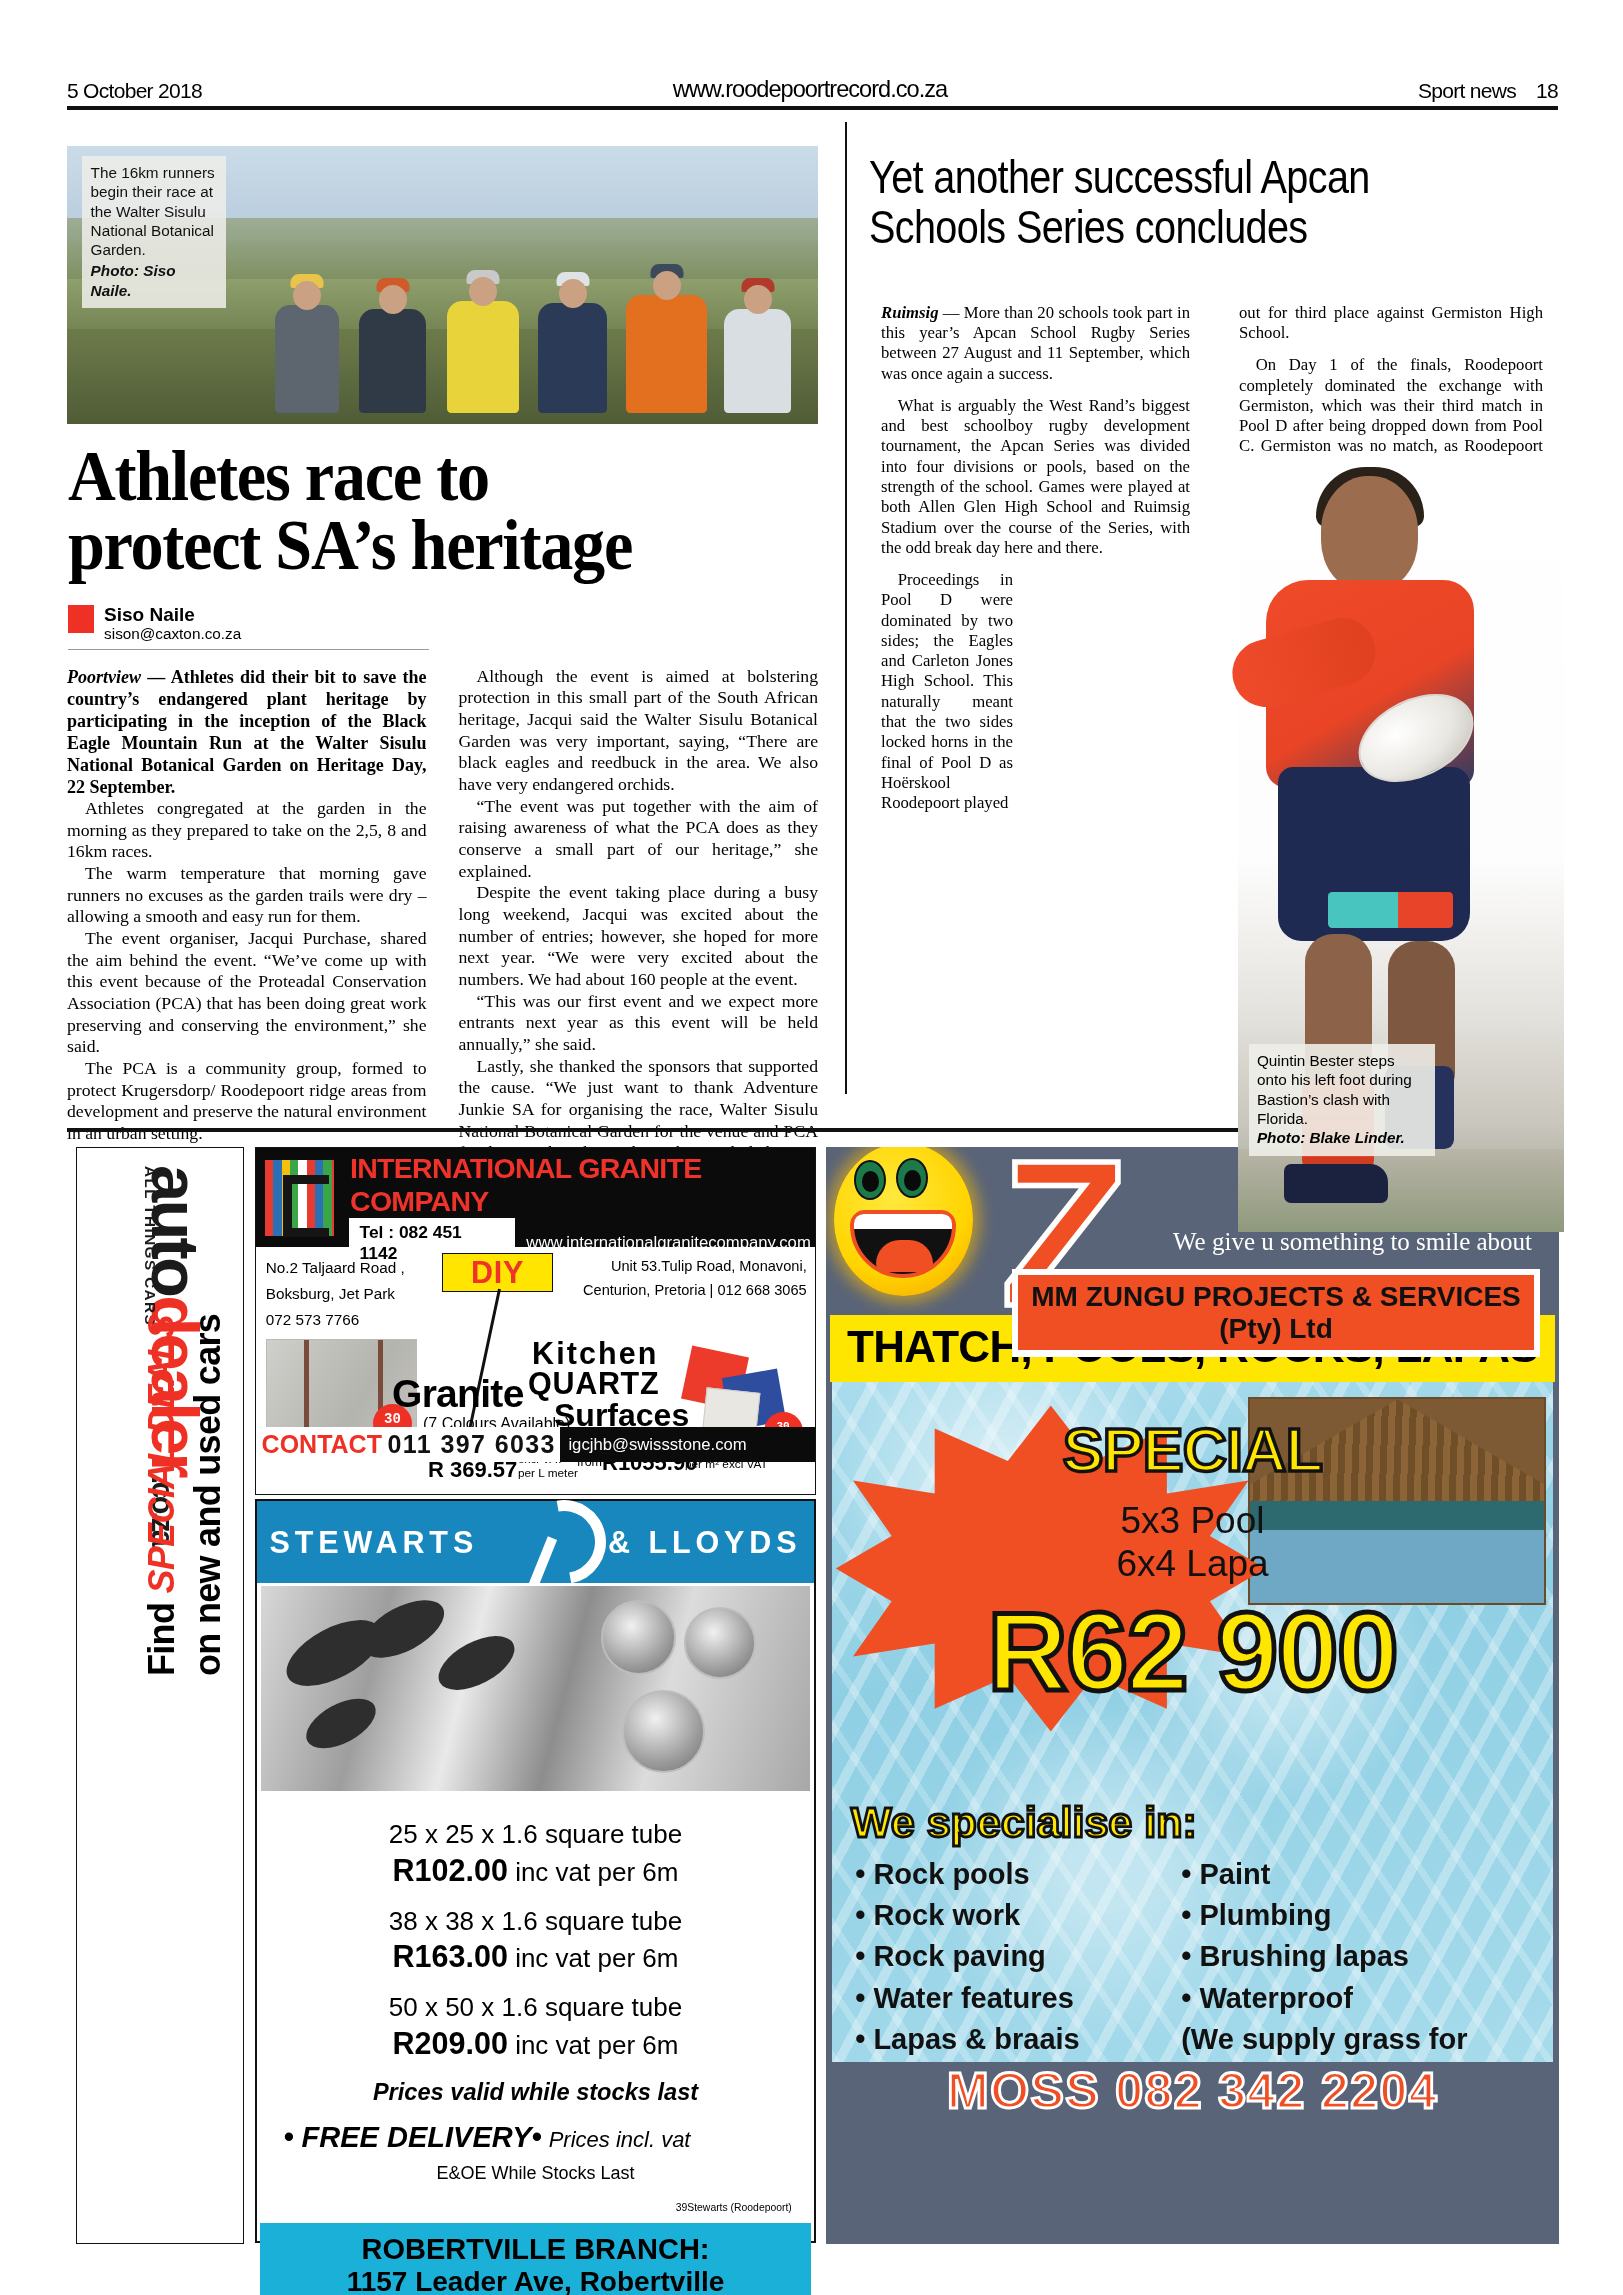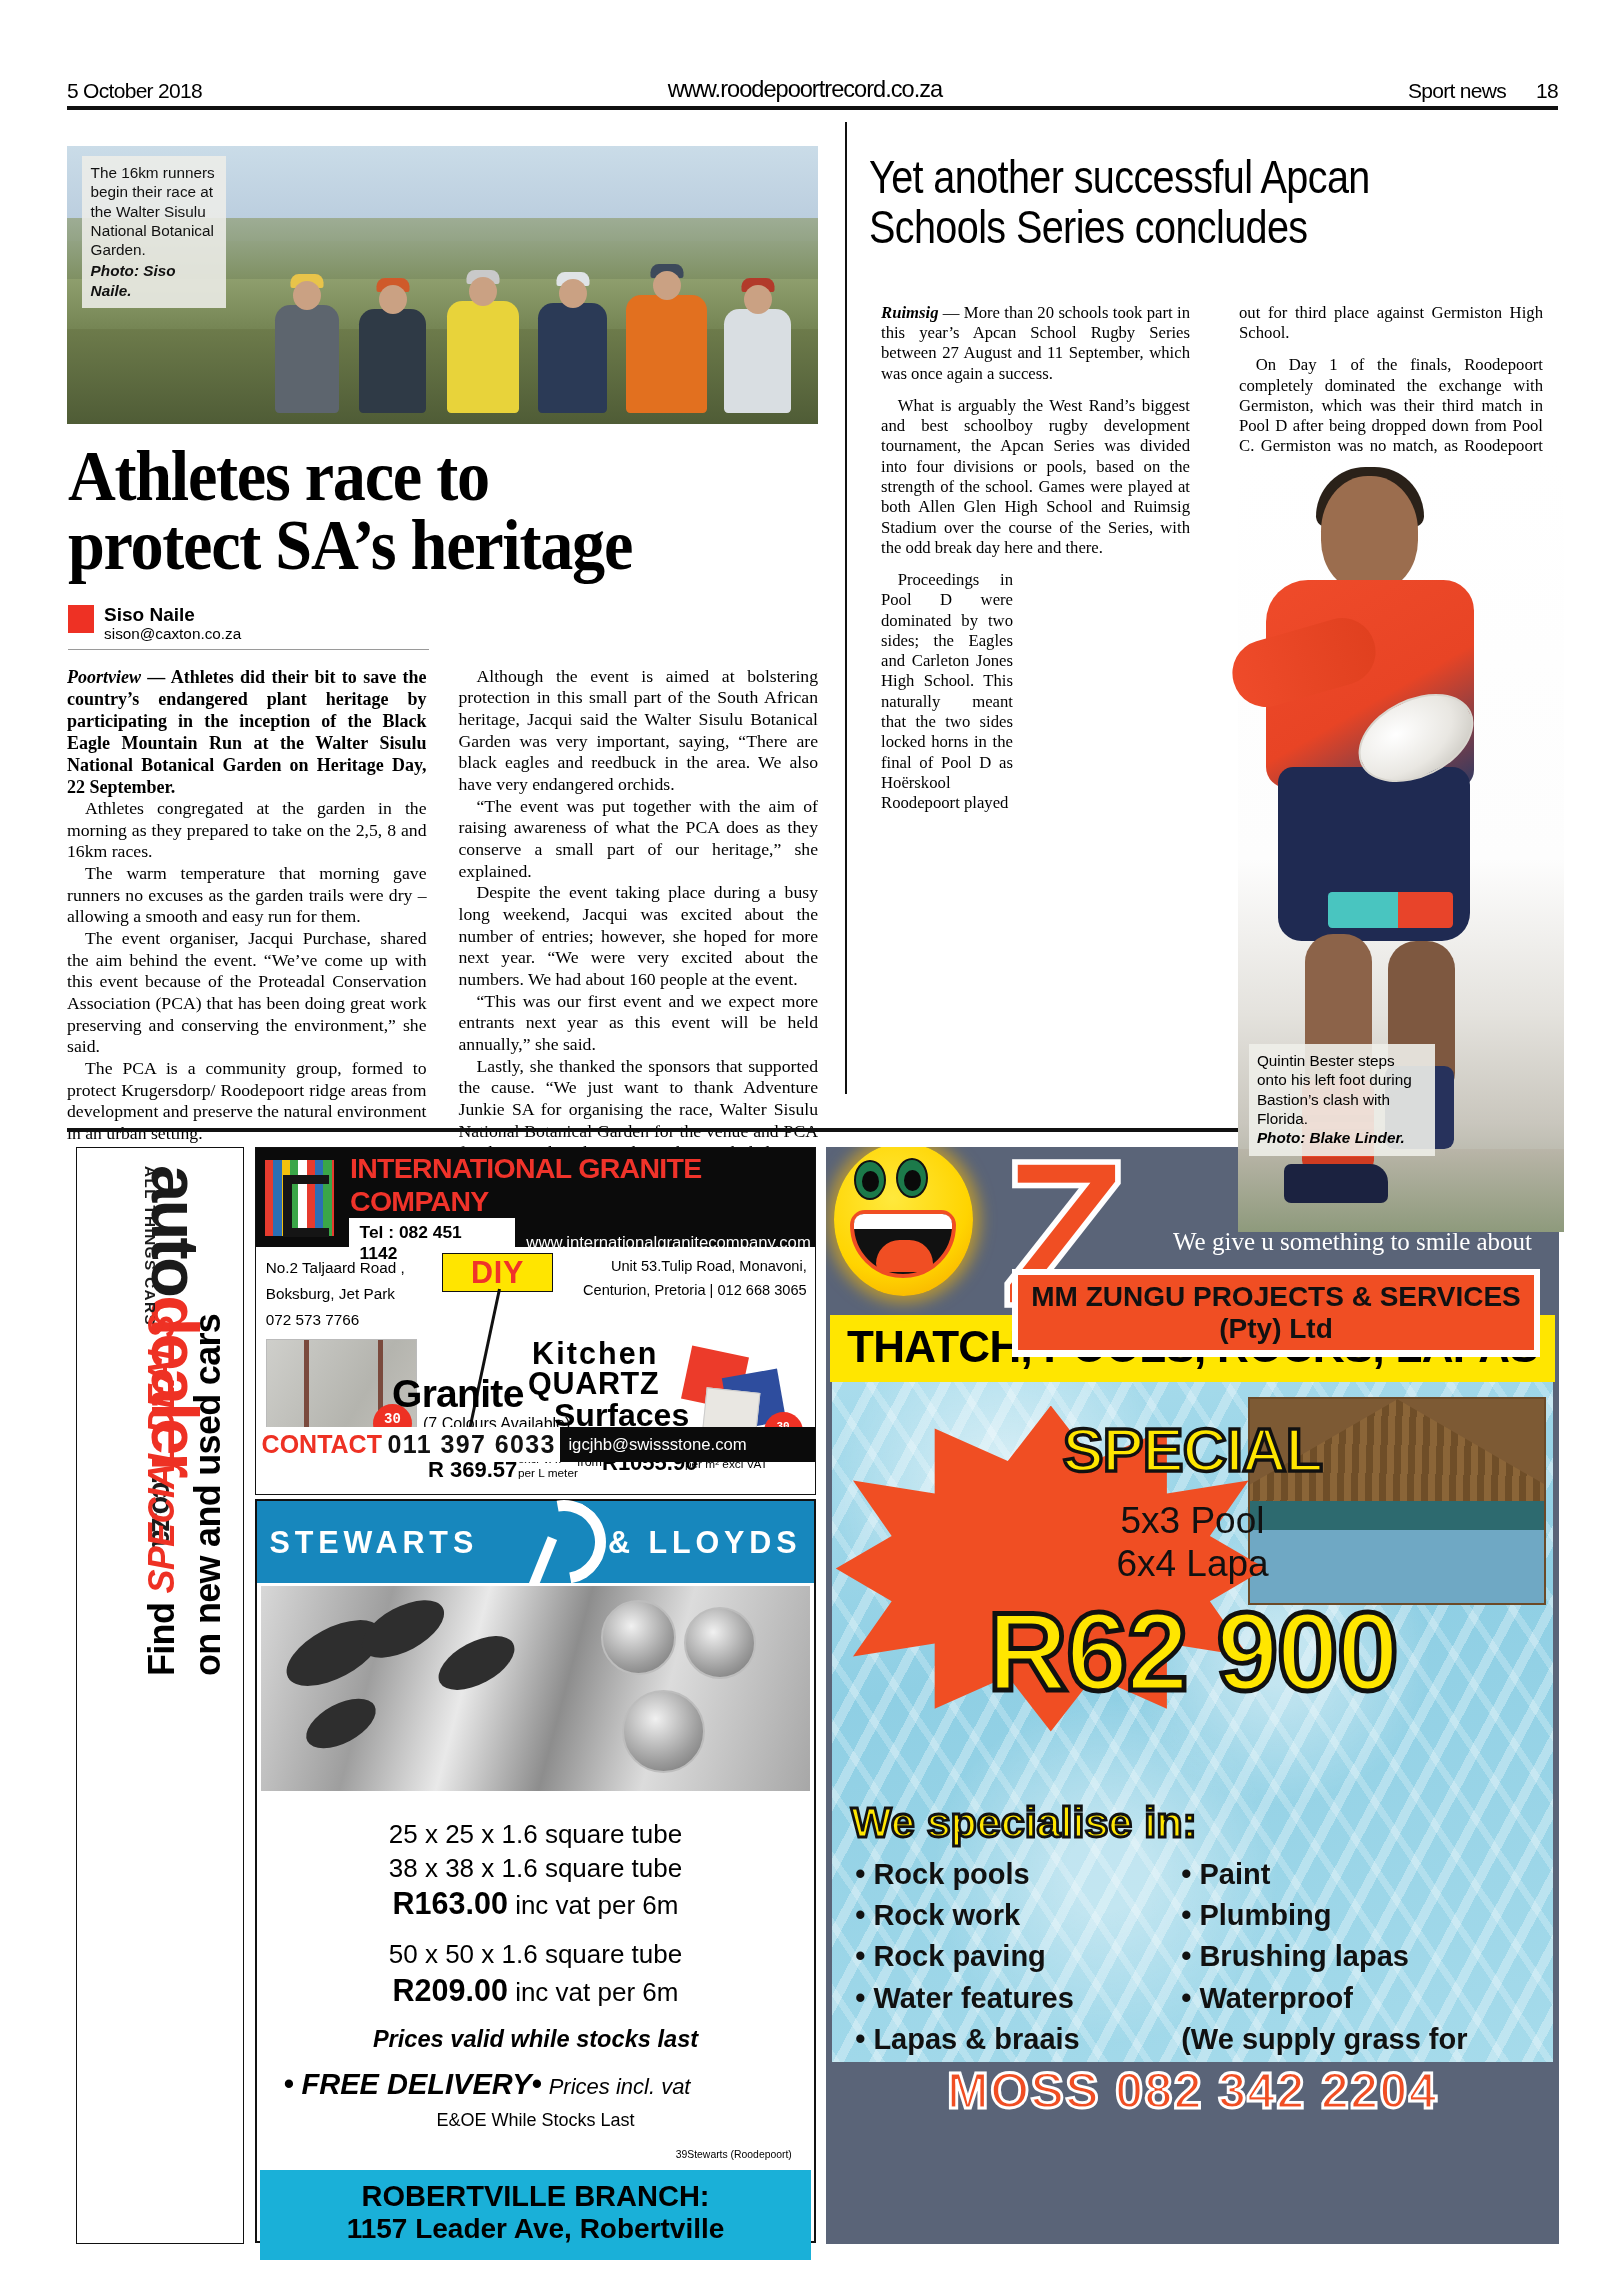--- a/index.html
+++ b/index.html
@@ -14,21 +14,21 @@
   .page { position:absolute; inset:0; padding:0; }
 
   
   .masthead {
     position:absolute; left:67px; top:61px; width:1491px; height:42px;
     display:flex; align-items:flex-end; justify-content:space-between;
     font-family:"Liberation Sans", sans-serif;
     font-size:21px; letter-spacing:-0.7px;
   }
   .masthead .mid { font-size:23.6px; letter-spacing:-1px; }
-  .masthead .right { display:flex; align-items:baseline; gap:30px; }
+  .masthead .right { display:flex; align-items:baseline; gap:20px; }
   .masthead .right .pg { font-size:21px; }
   .rule-top {
     position:absolute; left:67px; top:106px; width:1491px; height:3.5px; background:#111;
   }
 
   
   .left-art { position:absolute; left:67px; top:122px; width:751px; }
   .photo-runners {
     position:relative; width:751px; height:278px; overflow:hidden;
     background:linear-gradient(180deg,#c3d8e6 0%,#b9cfe0 28%,#8e9e6d 48%,#6f7f4e 70%,#5b6a42 100%);
@@ -557,20 +557,21 @@
       <span class="pipe" style="left:97px;top:21px;width:90px;height:44px;transform:rotate(-28deg);"></span>
       <span class="pipe" style="left:174px;top:56px;width:83px;height:42px;transform:rotate(-28deg);"></span>
       <span class="pipe" style="left:42px;top:118px;width:76px;height:39px;transform:rotate(-28deg);"></span>
       <span class="flange" style="left:340px;top:14px;width:75px;height:75px;"></span>
       <span class="flange" style="left:423px;top:21px;width:72px;height:72px;"></span>
       <span class="flange" style="left:361px;top:104px;width:83px;height:83px;"></span>
     </div>
 
     <div class="st-prices">
       <p class="st-spec">25 x 25 x 1.6 square tube</p>
+      <p class="st-price"><b>R102.00</b> <span>inc vat per 6m</span></p>
       <p class="st-spec">38 x 38 x 1.6 square tube</p>
       <p class="st-price"><b>R163.00</b> <span>inc vat per 6m</span></p>
       <p class="st-spec">50 x 50 x 1.6 square tube</p>
       <p class="st-price"><b>R209.00</b> <span>inc vat per 6m</span></p>
       <p class="st-valid">Prices valid while stocks last</p>
       <div class="st-free">
         <span>•  FREE DELIVERY•</span>
         <span class="incl">Prices incl. vat</span>
       </div>
       <p class="st-eoe">E&amp;OE   While Stocks Last</p>

